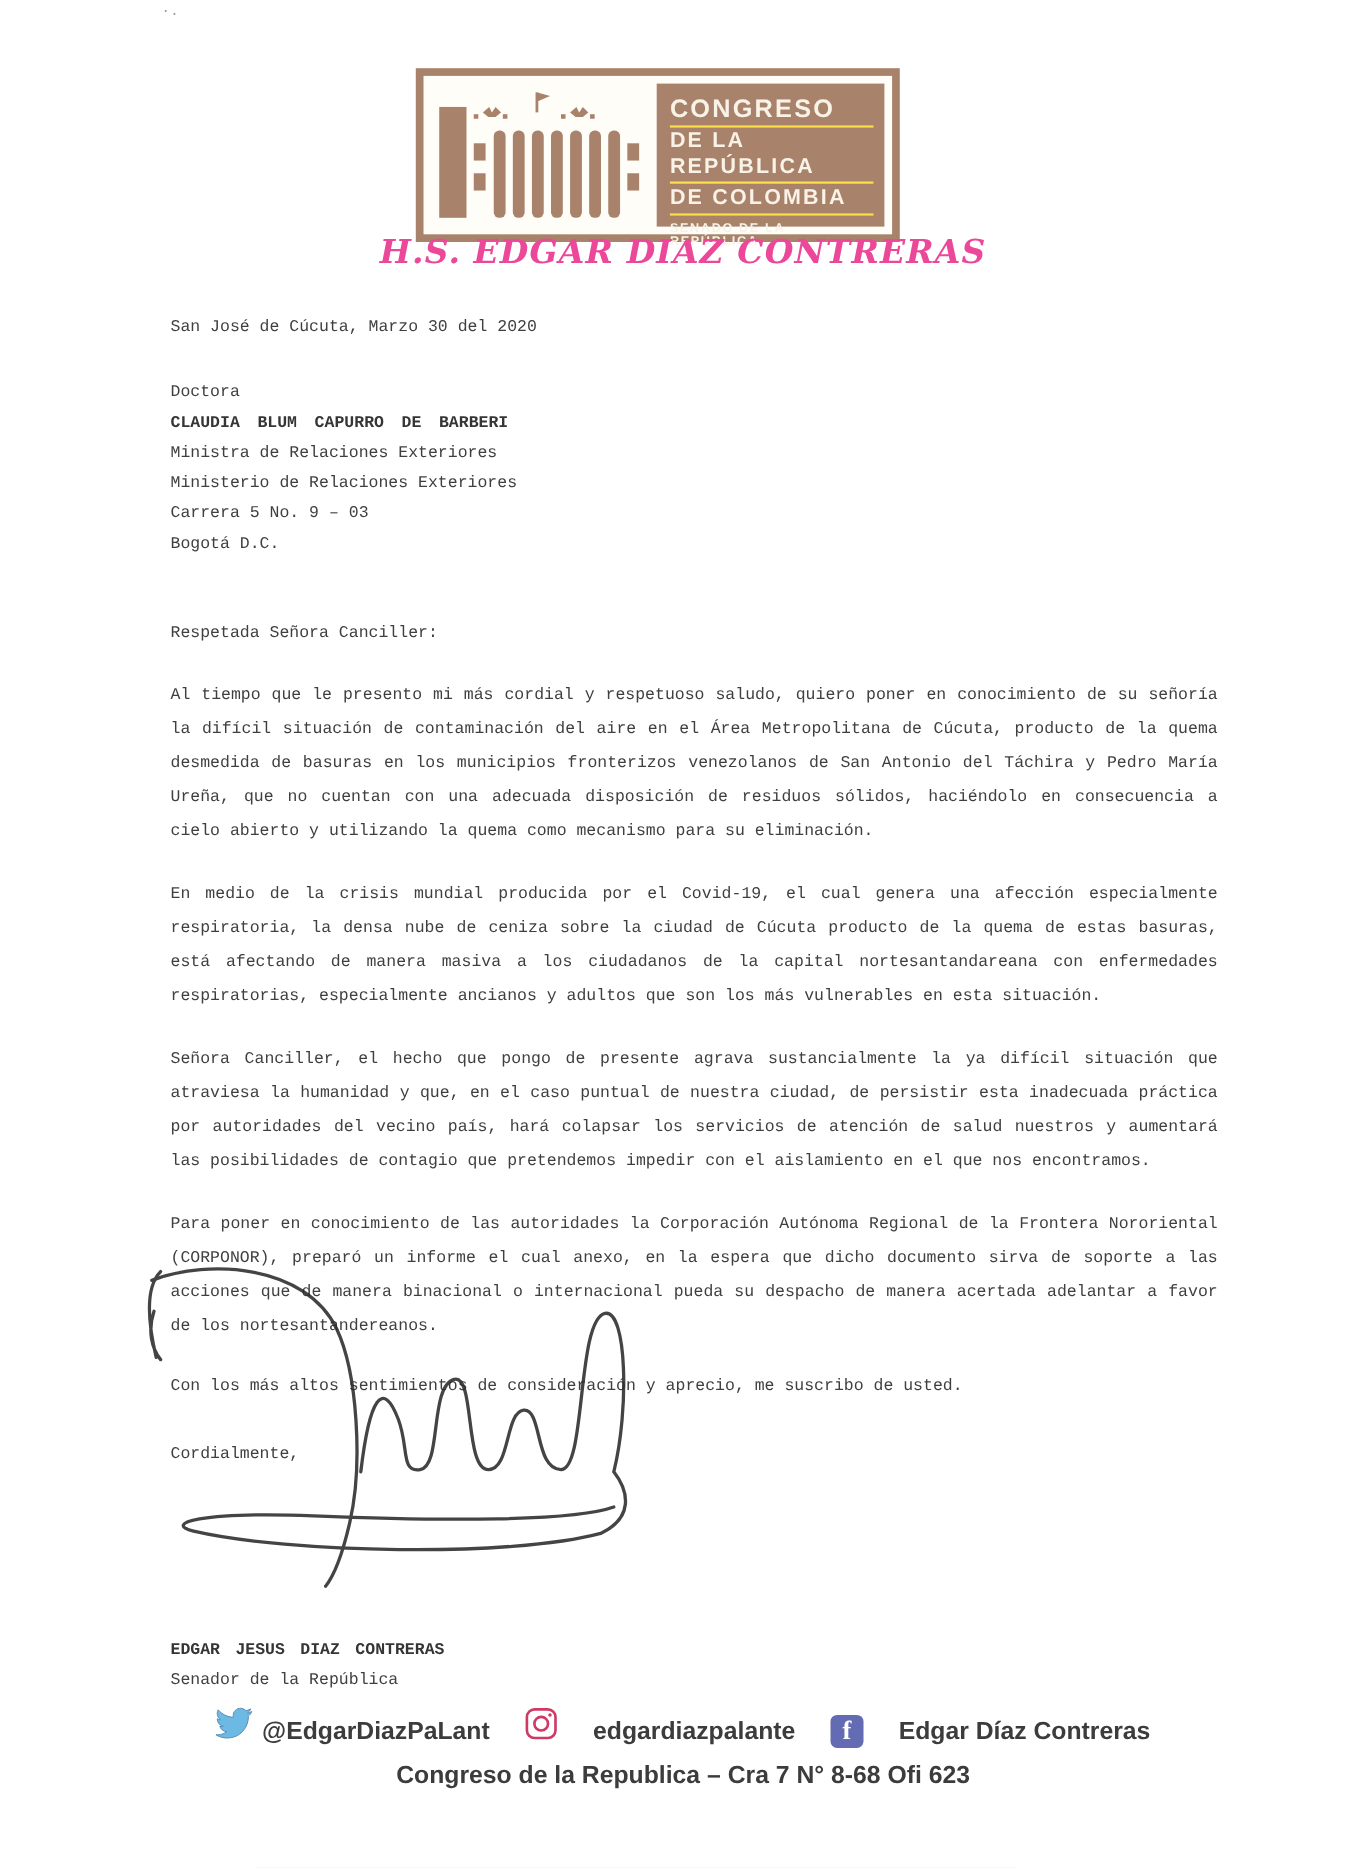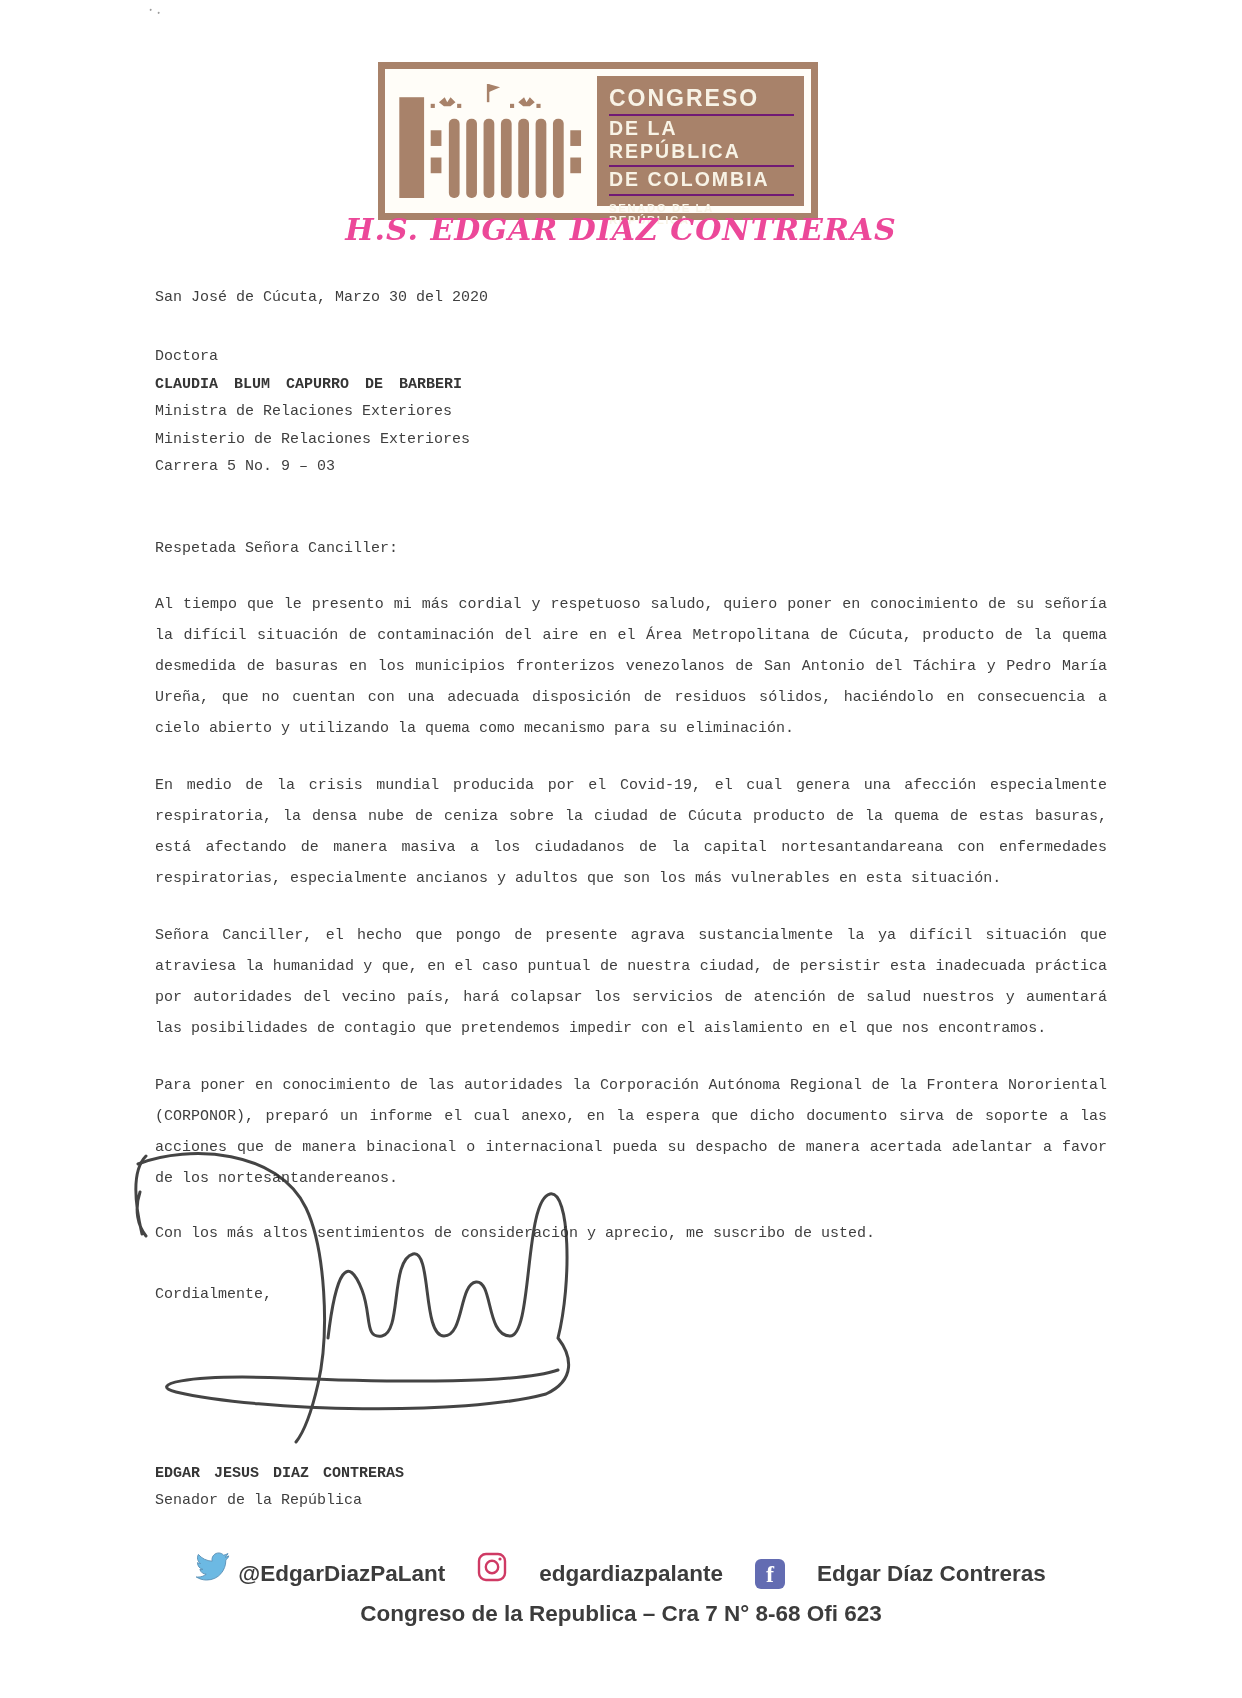--- a/index.html
+++ b/index.html
@@ -23,21 +23,21 @@
   }
   .logo-capitol{flex:0 0 212px;display:flex;align-items:center;justify-content:center;}
   .logo-textbox{
     flex:1;margin:7px 7px 7px 0;
     background:#a8826a;color:#f8f3e6;
     padding:8px 10px 6px 12px;
     box-sizing:border-box;
   }
   .logo-line{
     font-weight:bold;letter-spacing:2px;
-    border-bottom:2px solid #701a75;
+    border-bottom:2px solid #fde047;
     padding:1px 0 3px 0;line-height:1.15;
   }
   .logo-line1{font-size:23px;}
   .logo-line2{font-size:19.5px;}
   .logo-line3{font-size:19.5px;}
   .logo-sub{
     font-size:11.5px;font-weight:bold;letter-spacing:1.5px;
     padding-top:6px;
   }
   .sender-name{
@@ -144,20 +144,21 @@
 
   <div class="body-col">
     <p class="date-line">San José de Cúcuta,  Marzo 30 del 2020</p>
 
     <div class="recipient">
       <p>Doctora</p>
       <p class="bold">CLAUDIA BLUM CAPURRO DE BARBERI</p>
       <p>Ministra de Relaciones Exteriores</p>
       <p>Ministerio de Relaciones Exteriores</p>
       <p>Carrera 5 No. 9 – 03</p>
+      <p>Bogotá D.C.</p>
     </div>
 
     <p class="salutation">Respetada Señora Canciller:</p>
 
     <div class="paragraphs">
       <p>Al tiempo que le presento mi más cordial y respetuoso saludo, quiero poner en conocimiento de su señoría la difícil situación de contaminación del aire en el Área Metropolitana de Cúcuta, producto de la quema desmedida de basuras en los municipios fronterizos venezolanos de San Antonio del Táchira y Pedro María Ureña, que no cuentan con una adecuada disposición de residuos sólidos, haciéndolo en consecuencia a cielo abierto y utilizando la quema como mecanismo para su eliminación.</p>
       <p>En medio de la crisis mundial producida por el Covid-19, el cual genera una afección especialmente respiratoria, la densa nube de ceniza sobre la ciudad de Cúcuta producto de la quema de estas basuras, está afectando de manera masiva a los ciudadanos de la capital nortesantandareana con enfermedades respiratorias, especialmente ancianos y adultos que son los más vulnerables en esta situación.</p>
       <p>Señora Canciller, el hecho que pongo de presente agrava sustancialmente la ya difícil situación que atraviesa la humanidad y que, en el caso puntual de nuestra ciudad, de persistir esta inadecuada práctica por autoridades del vecino país, hará colapsar los servicios de atención de salud nuestros y aumentará las posibilidades de contagio que pretendemos impedir con el aislamiento en el que nos encontramos.</p>
       <p>Para poner en conocimiento de las autoridades la Corporación Autónoma Regional de la Frontera Nororiental (CORPONOR),  preparó un informe el cual anexo, en la espera que dicho documento sirva de soporte a las acciones que de manera binacional o internacional pueda su despacho de manera acertada adelantar a favor de los nortesantandereanos.</p>
     </div>

